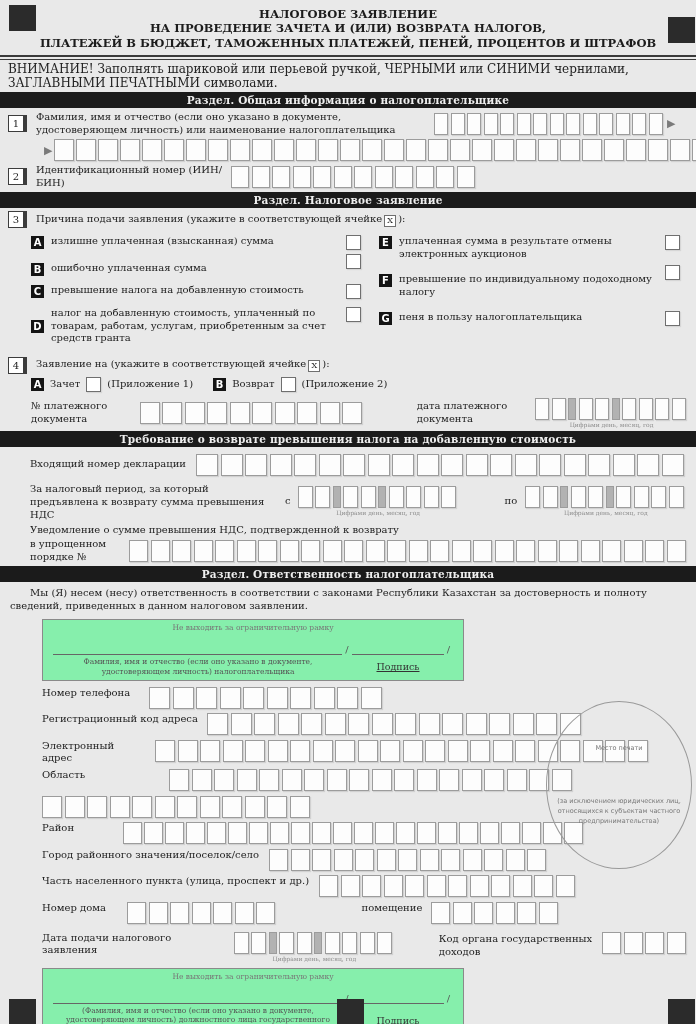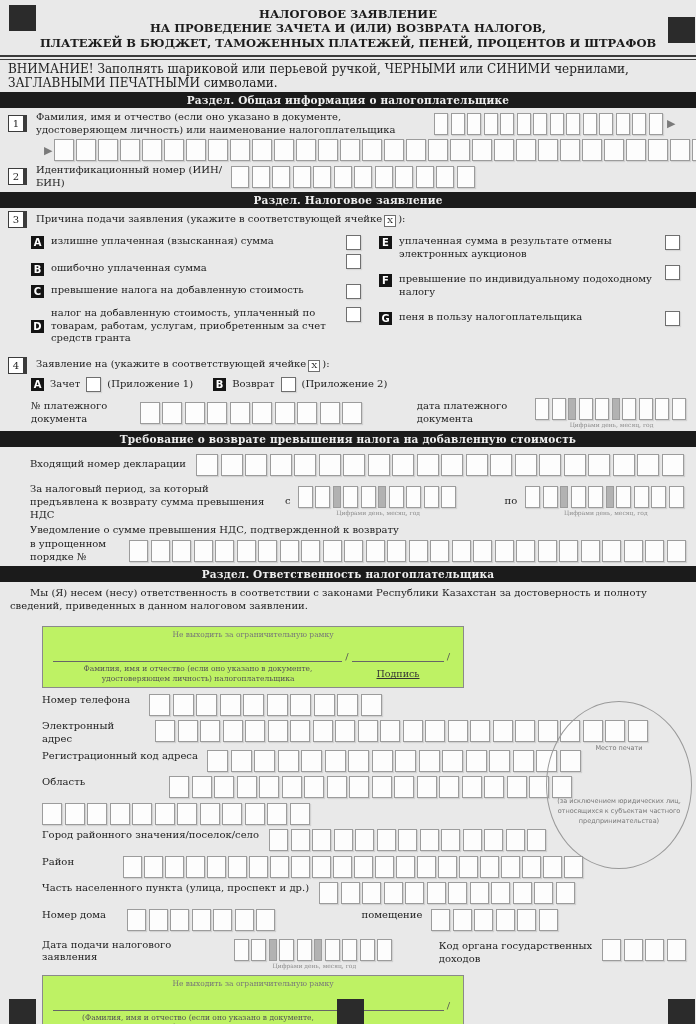--- a/index.html
+++ b/index.html
@@ -46,21 +46,21 @@
   .ritem .cb{margin-left:auto;}
 
   .optrow{padding-left:31px;}
   .optrow .lbl{margin:0 6px;}
   .payrow{padding-left:31px;margin-top:6px;}
 
   .vatnotice{padding:0 8px;margin:3px 0;}
   .vatnotice .l2row{display:flex;align-items:center;margin-top:2px;}
 
   .statement{font-size:10px;line-height:1.3;padding:3px 10px 1px;text-indent:20px;}
-  .frame{border:1px solid #8a8a8a;background:#bef264;width:400px;margin:13px 0 6px 42px;padding:3px 10px 3px;}
+  .frame{border:1px solid #8a8a8a;background:#86efac;width:400px;margin:6px 0 6px 42px;padding:3px 10px 3px;}
   .frame .ftop{text-align:center;font-size:7.5px;color:#777;}
   .frame .fline{display:flex;align-items:flex-end;margin-top:12px;font-size:10px;color:#555;}
   .frame .fl-long{flex:1;border-bottom:1px solid #666;height:10px;}
   .frame .fl-short{width:92px;border-bottom:1px solid #666;height:10px;}
   .frame .fslash{margin:0 3px;}
   .frame .fbot{display:flex;margin-top:2px;}
   .frame .fname{flex:1;text-align:center;font-size:7.5px;color:#555;line-height:1.3;}
   .frame .fsign{width:110px;text-align:center;font-size:9.5px;color:#333;align-self:center;text-decoration:underline;}
 
   .respbody{position:relative;}
@@ -391,20 +391,41 @@
           <div class="cell"></div>
           <div class="cell"></div>
           <div class="cell"></div>
           <div class="cell"></div>
           <div class="cell"></div>
           <div class="cell"></div>
           <div class="cell"></div>
         </div>
     </div>
     <div class="frow">
+      <span class="lbl" style="width:156px">Регистрационный код адреса</span>
+      <div class="boxes" style="--cw:19px">
+          <div class="cell"></div>
+          <div class="cell"></div>
+          <div class="cell"></div>
+          <div class="cell"></div>
+          <div class="cell"></div>
+          <div class="cell"></div>
+          <div class="cell"></div>
+          <div class="cell"></div>
+          <div class="cell"></div>
+          <div class="cell"></div>
+          <div class="cell"></div>
+          <div class="cell"></div>
+          <div class="cell"></div>
+          <div class="cell"></div>
+          <div class="cell"></div>
+          <div class="cell"></div>
+        </div>
+    </div>
+    <div class="frow">
       <span class="lbl" style="width:104px">Электронный адрес</span>
       <div class="boxes" style="--cw:18px">
           <div class="cell"></div>
           <div class="cell"></div>
           <div class="cell"></div>
           <div class="cell"></div>
           <div class="cell"></div>
           <div class="cell"></div>
           <div class="cell"></div>
           <div class="cell"></div>
@@ -418,41 +439,20 @@
           <div class="cell"></div>
           <div class="cell"></div>
           <div class="cell"></div>
           <div class="cell"></div>
           <div class="cell"></div>
           <div class="cell"></div>
           <div class="cell"></div>
         </div>
     </div>
     <div class="frow">
-      <span class="lbl" style="width:156px">Регистрационный код адреса</span>
-      <div class="boxes" style="--cw:19px">
-          <div class="cell"></div>
-          <div class="cell"></div>
-          <div class="cell"></div>
-          <div class="cell"></div>
-          <div class="cell"></div>
-          <div class="cell"></div>
-          <div class="cell"></div>
-          <div class="cell"></div>
-          <div class="cell"></div>
-          <div class="cell"></div>
-          <div class="cell"></div>
-          <div class="cell"></div>
-          <div class="cell"></div>
-          <div class="cell"></div>
-          <div class="cell"></div>
-          <div class="cell"></div>
-        </div>
-    </div>
-    <div class="frow">
       <span class="lbl" style="width:118px">Область</span>
       <div class="boxes" style="--cw:18px">
           <div class="cell"></div>
           <div class="cell"></div>
           <div class="cell"></div>
           <div class="cell"></div>
           <div class="cell"></div>
           <div class="cell"></div>
           <div class="cell"></div>
           <div class="cell"></div>
@@ -478,49 +478,49 @@
           <div class="cell"></div>
           <div class="cell"></div>
           <div class="cell"></div>
           <div class="cell"></div>
           <div class="cell"></div>
           <div class="cell"></div>
           <div class="cell"></div>
         </div>
     </div>
     <div class="frow">
+      <span class="lbl" style="width:72px">Район</span>
+      <div class="boxes" style="--cw:16.5px">
+          <div class="cell"></div>
+          <div class="cell"></div>
+          <div class="cell"></div>
+          <div class="cell"></div>
+          <div class="cell"></div>
+          <div class="cell"></div>
+          <div class="cell"></div>
+          <div class="cell"></div>
+          <div class="cell"></div>
+          <div class="cell"></div>
+          <div class="cell"></div>
+          <div class="cell"></div>
+          <div class="cell"></div>
+          <div class="cell"></div>
+          <div class="cell"></div>
+          <div class="cell"></div>
+          <div class="cell"></div>
+          <div class="cell"></div>
+          <div class="cell"></div>
+          <div class="cell"></div>
+          <div class="cell"></div>
+          <div class="cell"></div>
+        </div>
+    </div>
+    <div class="frow">
       <span class="lbl" style="width:218px">Город районного значения/поселок/село</span>
       <div class="boxes" style="--cw:17px">
-          <div class="cell"></div>
-          <div class="cell"></div>
-          <div class="cell"></div>
-          <div class="cell"></div>
-          <div class="cell"></div>
-          <div class="cell"></div>
-          <div class="cell"></div>
-          <div class="cell"></div>
-          <div class="cell"></div>
-          <div class="cell"></div>
-          <div class="cell"></div>
-          <div class="cell"></div>
-          <div class="cell"></div>
-        </div>
-    </div>
-    <div class="frow">
-      <span class="lbl" style="width:72px">Район</span>
-      <div class="boxes" style="--cw:16.5px">
-          <div class="cell"></div>
-          <div class="cell"></div>
-          <div class="cell"></div>
-          <div class="cell"></div>
-          <div class="cell"></div>
-          <div class="cell"></div>
-          <div class="cell"></div>
-          <div class="cell"></div>
-          <div class="cell"></div>
           <div class="cell"></div>
           <div class="cell"></div>
           <div class="cell"></div>
           <div class="cell"></div>
           <div class="cell"></div>
           <div class="cell"></div>
           <div class="cell"></div>
           <div class="cell"></div>
           <div class="cell"></div>
           <div class="cell"></div>

